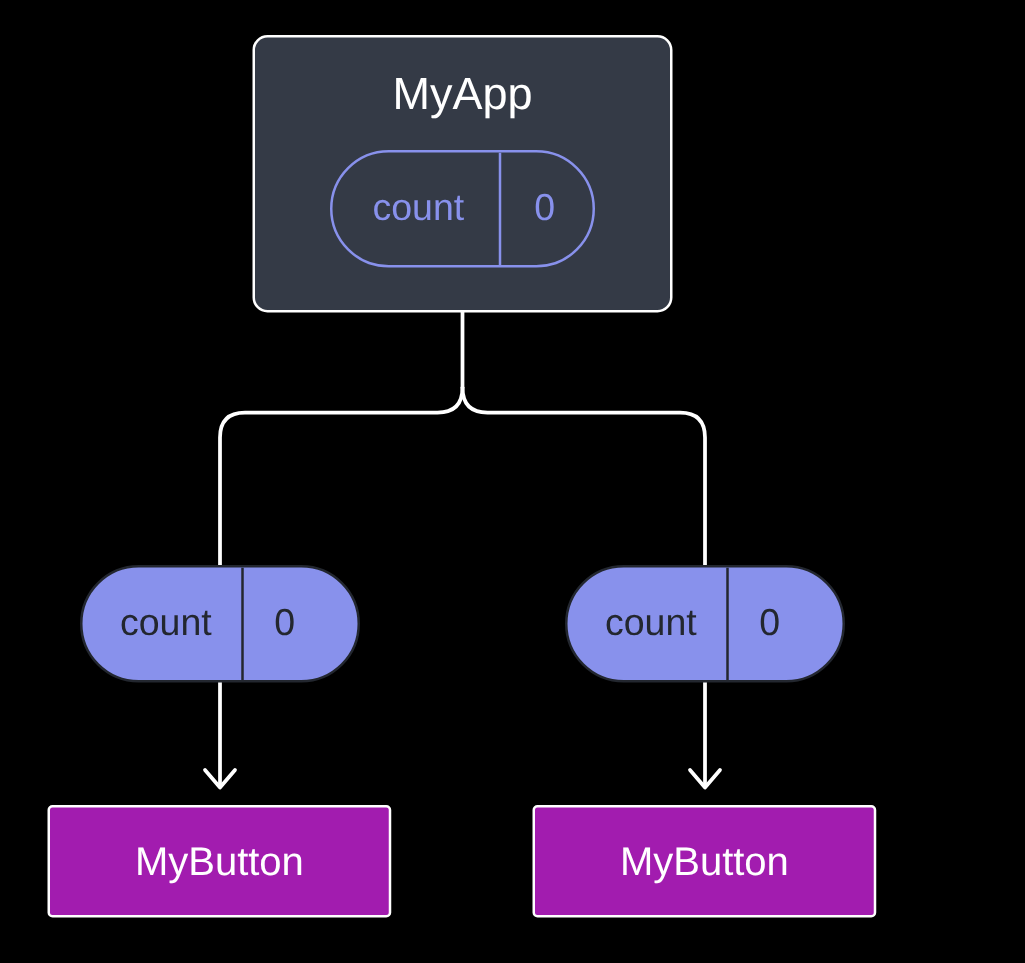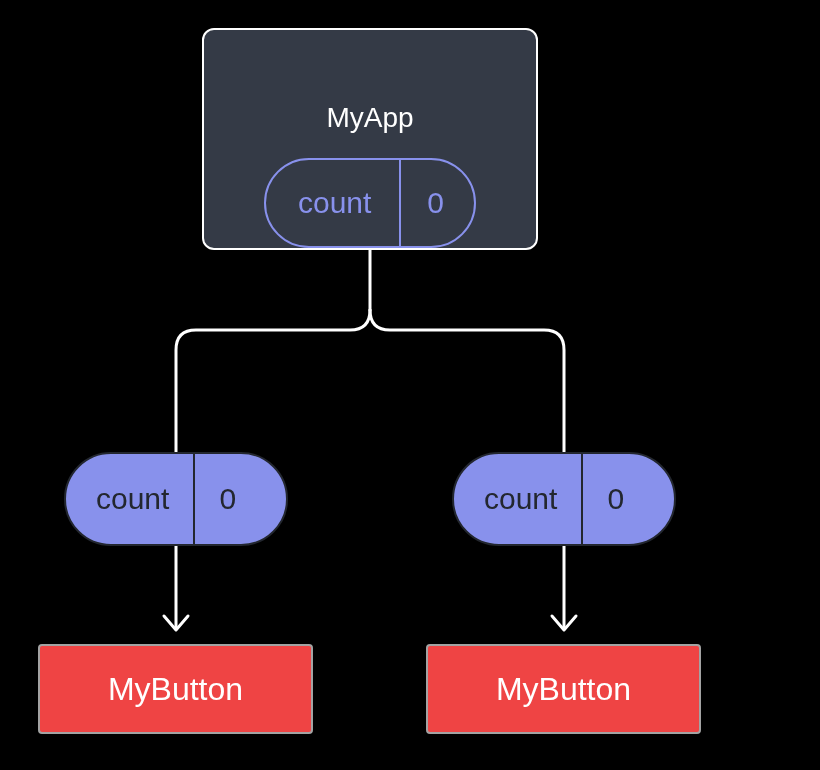--- a/index.html
+++ b/index.html
@@ -20,24 +20,23 @@
       background: #343a46;
       border: 2px solid #fff;
       border-radius: 12px;
       display: flex;
       flex-direction: column;
       align-items: center;
       padding-top: 24px;
     }
     .parent-title {
       color: #fff;
-      font-size: 28px;
+      font-size: 36px;
       font-weight: 500;
       margin-bottom: 24px;
-      margin-top: 48px;
     }
     .pill {
       display: flex;
       align-items: center;
       border-radius: 999px;
       overflow: hidden;
       height: 94px;
     }
     .pill-outline {
       border: 2px solid #8891ec;
@@ -88,22 +87,22 @@
       top: 452px;
     }
     .pill-right {
       left: 452px;
       top: 452px;
     }
     .child-box {
       position: absolute;
       width: 275px;
       height: 90px;
-      background: #ef4444;
-      border: 2px solid #a3a3a3;
+      background: #a21caf;
+      border: 2px solid #ffffff;
       border-radius: 4px;
       display: flex;
       align-items: center;
       justify-content: center;
       color: #fff;
       font-size: 32px;
       font-weight: 500;
     }
     .child-left {
       left: 38px;

